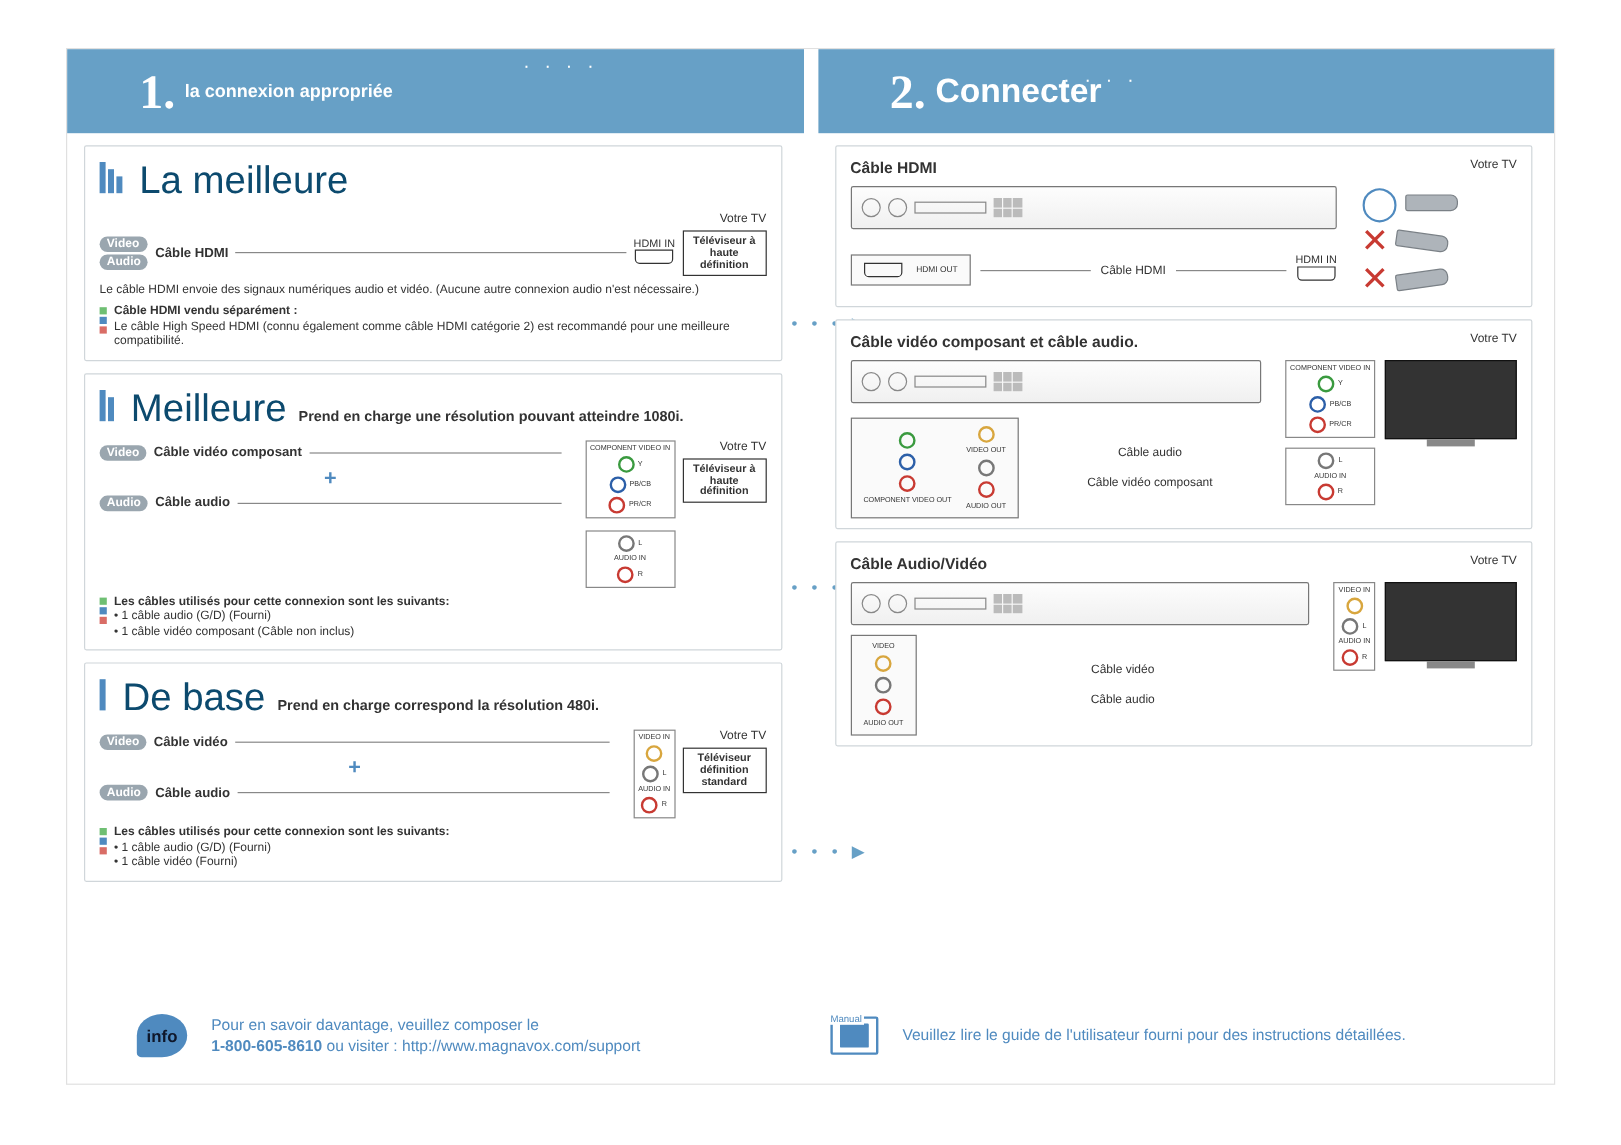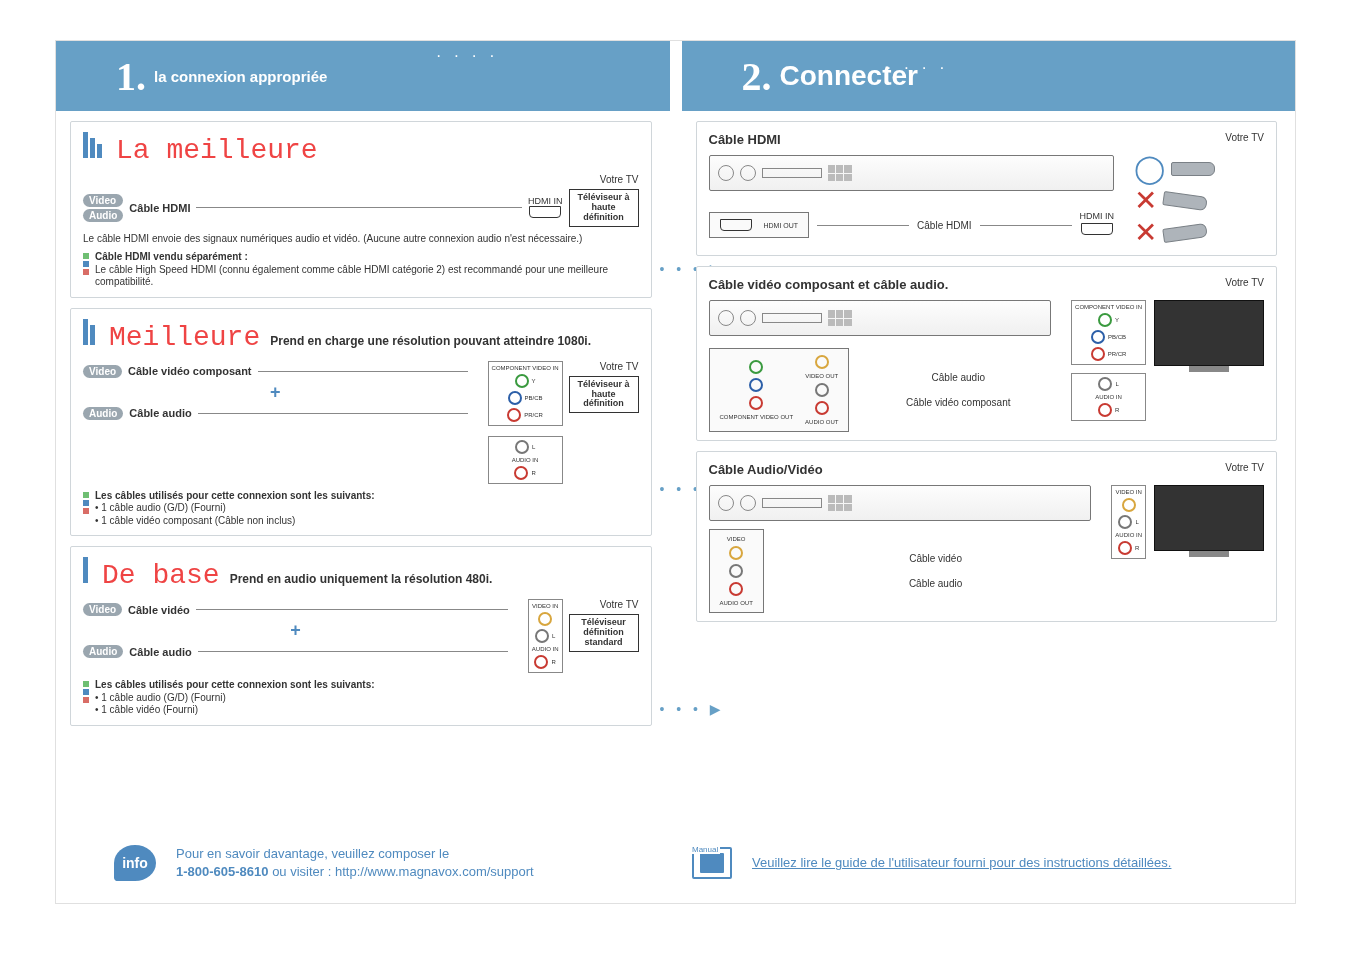--- a/index.html
+++ b/index.html
@@ -16,42 +16,42 @@
   .cols { display: flex; height: 695px; }
   .col { flex:1; padding: 10px 18px 6px 14px; }
   .divider { width:12px; }
   .sectionbox { border: 1px solid #d0d6da; border-radius: 2px; margin-bottom: 10px; padding: 10px 12px 8px 12px; position: relative; background:#fff; }
   .titlebar { display:flex; align-items:baseline; gap:10px; margin-bottom:8px; }
   .bars { display:flex; gap:2px; align-items:flex-end; margin-right:4px;}
   .bars span { display:inline-block; width:5px; }
   .bars .b1 { height:26px; background:#4f8abf; }
   .bars .b2 { height:20px; background:#4f8abf; }
   .bars .b3 { height:14px; background:#4f8abf; }
-  .stitle { font-family: Liberation Mono, monospace; font-size: 28px; color:#ef4444; }
+  .stitle { font-family: Liberation Sans, sans-serif; font-size: 32px; color:#0c4a6e; }
   .ssub { font-size: 12px; font-weight:bold; color:#333; line-height:1.2; }
   .row { display:flex; align-items:center; gap:6px; font-size:11px; color:#333; margin:4px 0;}
   .pill { background:#9aa6af; color:#fff; font-size:10px; font-weight:bold; padding:1px 6px; border-radius:8px; }
   .line { flex:1; height:1px; background:#888; position:relative; }
   .tvbox { border:1px solid #333; font-size:9px; font-weight:bold; text-align:center; padding:3px 4px; line-height:1.1; width:70px;}
   .tvlabel { font-size:10px; text-align:right; }
   .note { font-size:10px; color:#333; line-height:1.25; margin-top:6px; }
   .note b { font-weight:bold; }
   .notegrid { display:flex; gap:6px; margin-top:6px; }
   .colordots { display:flex; flex-direction:column; gap:2px; padding-top:2px; }
   .colordots span { width:6px; height:6px; display:block; }
   .cg { background:#6fbf73; } .cb { background:#4f8abf; } .cr { background:#d96d66; }
   .plus { text-align:center; font-size:18px; color:#4f8abf; font-weight:bold; margin:2px 0; }
   .jack { width:14px; height:14px; border-radius:50%; border:2px solid; display:inline-block; vertical-align:middle; }
   .jg { border-color:#3a9a3f; } .jb { border-color:#2c5fa8; } .jr { border-color:#c83a32; }
   .jy { border-color:#d8a63e; } .jw { border-color:#777; }
   .jrow { display:flex; align-items:center; gap:3px; font-size:6px; }
   .hdmiport { display:inline-block; width:32px; height:12px; border:1px solid #333; border-radius:0 0 4px 4px; }
   .arrowrow { position:absolute; left:50%; transform:translateX(-16px); color:#67a0c6; font-size:14px; letter-spacing:4px; }
   .footer { position:absolute; bottom:22px; left:58px; right:58px; display:flex; align-items:center; gap:20px; font-size:13px; color:#4f8abf; }
-  .infoicon { width:42px; height:36px; background:#4f8abf; border-radius:50% 50% 50% 10%; color:#ffffff; font-weight:bold; display:flex; align-items:center; justify-content:center; font-size:14px; }
+  .infoicon { width:42px; height:36px; background:#4f8abf; border-radius:50% 50% 50% 10%; color:#0f172a; font-weight:bold; display:flex; align-items:center; justify-content:center; font-size:14px; }
   .footer .left { flex:1; line-height:1.4; }
   .footer b { font-weight:bold; }
   .manualicon { width:40px; height:32px; border:2px solid #4f8abf; border-radius:2px; position:relative; background:#fff; }
   .manualicon::after { content:''; position:absolute; inset:4px 6px 4px 6px; background:#4f8abf; border-radius:1px; }
   .manlabel { position:absolute; top:-2px; left:-2px; background:#fff; font-size:8px; color:#4f8abf; padding:0 2px; }
   .rsec .rhead { font-size:13px; font-weight:bold; color:#333; margin-bottom:8px; }
   .devicebox { border:1px solid #777; height:36px; border-radius:2px; background:linear-gradient(#fdfdfd,#f0f0f0); display:flex; align-items:center; padding:0 8px; gap:6px; }
   .frontbtn { width:16px; height:16px; border:1px solid #888; border-radius:50%; }
   .tray { width:60px; height:10px; border:1px solid #888; }
   .smallgrid { width:24px; height:16px; display:grid; grid-template-columns:repeat(3,1fr); gap:1px; }
@@ -208,21 +208,21 @@
             </div>
           </div>
         </div>
 
         <div class="sectionbox" style="margin-bottom:0;">
           <div class="titlebar">
             <span class="bars one">
                 <span class="b1"></span>
               </span>
             <span class="stitle">De base</span>
-            <span class="ssub">Prend en audio uniquement la résolution 480i.</span>
+            <span class="ssub">Prend en charge correspond la résolution 480i.</span>
           </div>
           <div class="rflex">
             <div style="flex:1;">
               <div class="row">
                 <span class="pill">Video</span>
                 <span style="font-size:11px; font-weight:bold;">Câble vidéo</span>
                 <div class="line"></div>
               </div>
               <div class="plus">+</div>
               <div class="row">
@@ -472,16 +472,16 @@
     <div class="footer">
       <div class="infoicon">info</div>
       <div class="left">
         <span>Pour en savoir davantage, veuillez composer le</span><br>
         <b>1-800-605-8610</b><span> ou visiter : http://www.magnavox.com/support</span>
       </div>
       <div style="position:relative;margin-left:11px;">
         <div class="manualicon"></div>
         <span class="manlabel">Manual</span>
       </div>
-      <div style="flex:1;text-decoration:underline;">Veuillez lire le guide de l'utilisateur fourni pour des instructions détaillées.</div>
+      <div style="flex:1;">Veuillez lire le guide de l'utilisateur fourni pour des instructions détaillées.</div>
     </div>
   </div>
 </div>
 
 </body></html>

